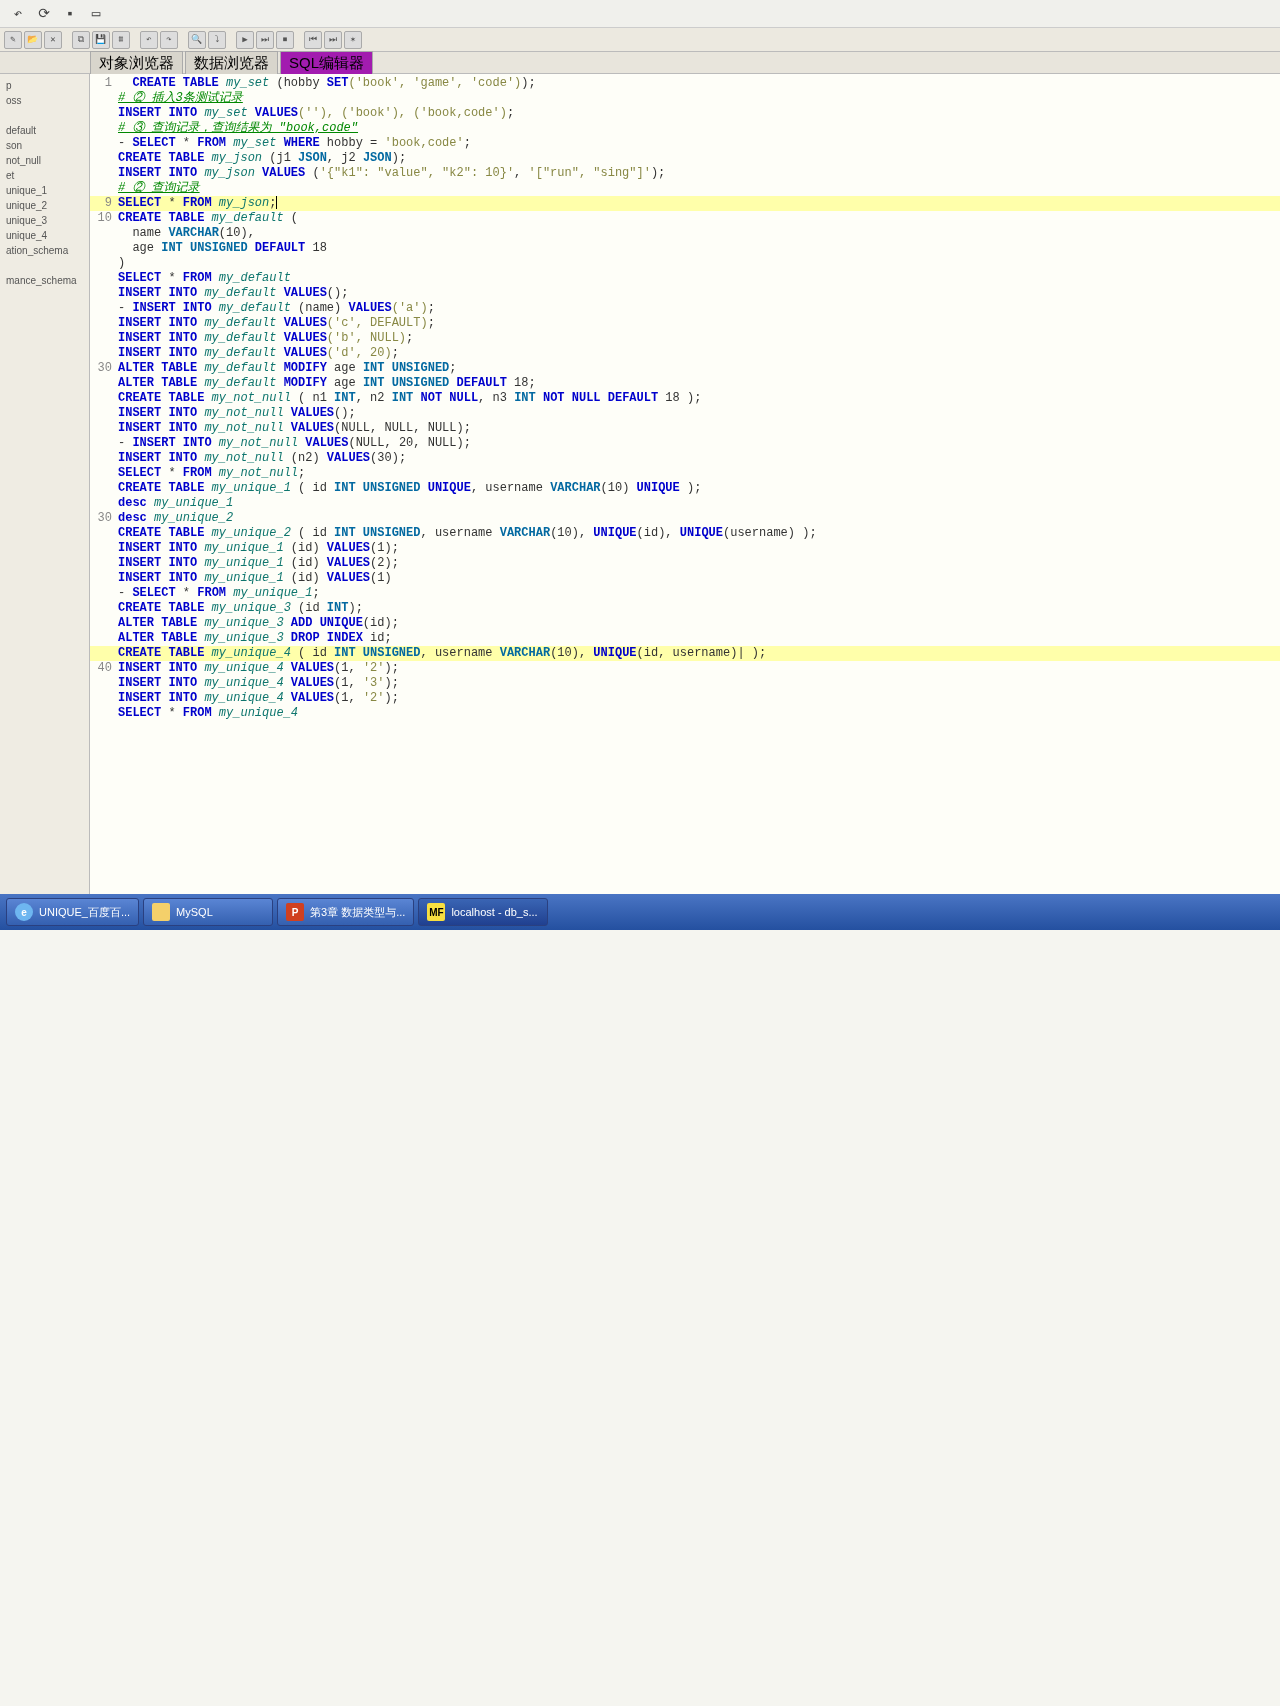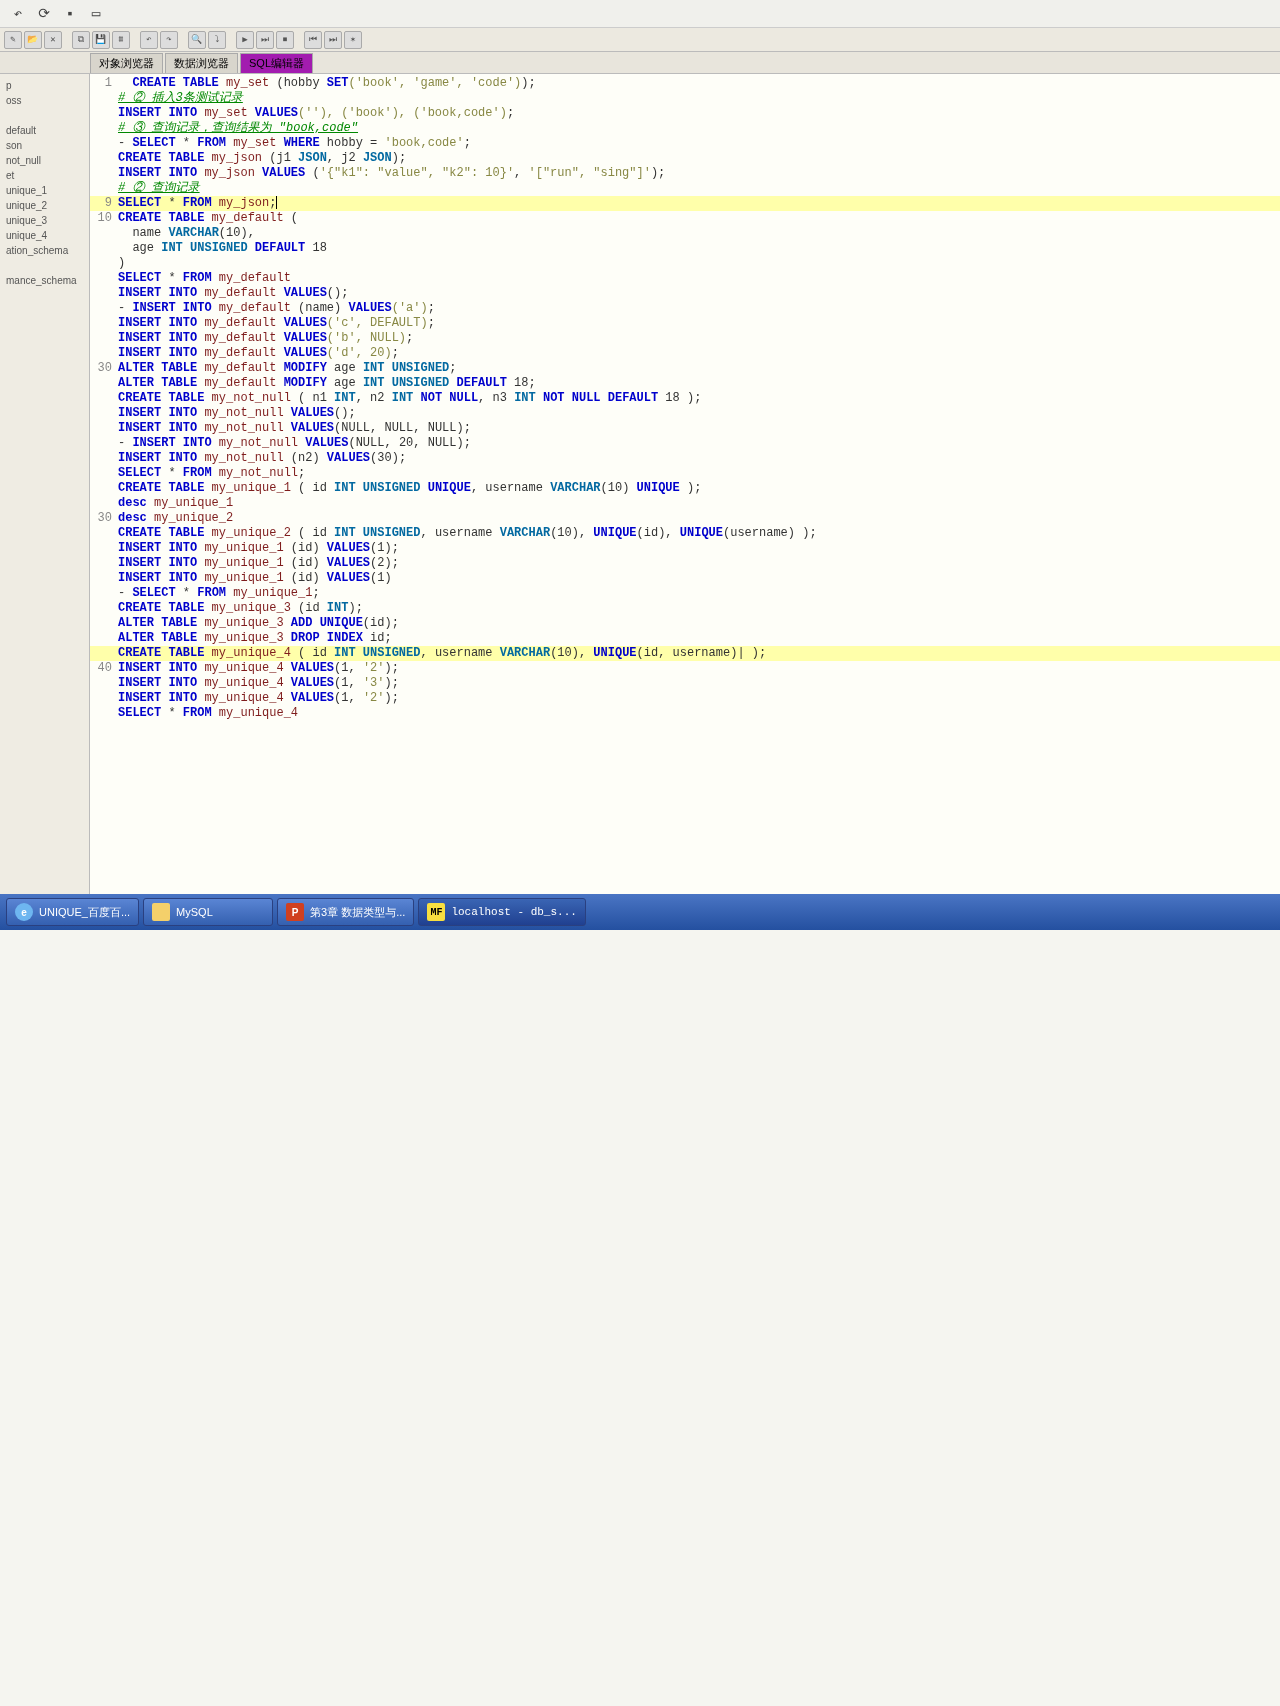--- a/index.html
+++ b/index.html
@@ -56,21 +56,21 @@
     display: flex;
     align-items: center;
     gap: 2px;
     padding-left: 90px;
   }
   .tabbar .tab {
     padding: 2px 8px;
     background: #d8d5cc;
     border: 1px solid #aaa;
     border-bottom: none;
-    font-size: 11px;
+    font-size: 15px;
     font-family: Arial, sans-serif;
     cursor: pointer;
   }
   .tabbar .tab.active { background: #a21caf; }
   
   .main {
     display: flex;
     height: 820px;
     background: #fcfcf5;
   }
@@ -113,21 +113,21 @@
     color: #888;
     padding-right: 6px;
     flex-shrink: 0;
     user-select: none;
   }
   .txt { flex: 1; }
   .kw  { color: #0000cc; font-weight: bold; }
   .ty  { color: #0369a1; font-weight: bold; }
   .cm  { color: #008800; font-style: italic; text-decoration: underline; }
   .st  { color: #888844; }
-  .id  { color: #7f1d1d; }
+  .id  { color: #0f766e; font-style: italic; }
   .nm  { color: #333333; }
   .cursor-caret {
     display: inline-block;
     width: 1px; height: 13px;
     background: #000;
     vertical-align: middle;
   }
   
   .taskbar {
     height: 36px;
@@ -147,21 +147,20 @@
     display: flex;
     align-items: center;
     gap: 6px;
     color: #fff;
     font-size: 11px;
     font-family: Arial, sans-serif;
     cursor: pointer;
   }
   .taskbar .tb-item.active {
     background: linear-gradient(to bottom, #3a65b4, #204090);
-    font-family: Liberation Mono, monospace;
   }
   .tb-item .tb-icon {
     width: 18px; height: 18px;
     background: #fff;
     border-radius: 2px;
     display: flex; align-items: center; justify-content: center;
     font-size: 10px;
     font-weight: bold;
   }
   .tb-icon.ie { background: #6eb6f0; color: #fff; border-radius: 50%; }

